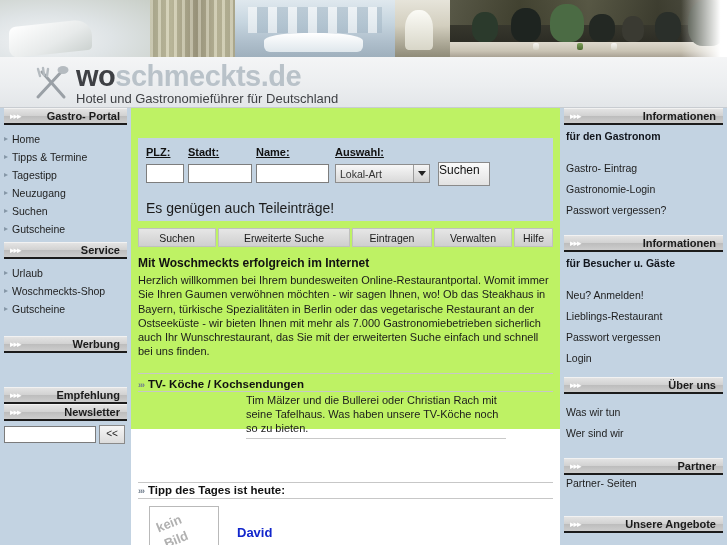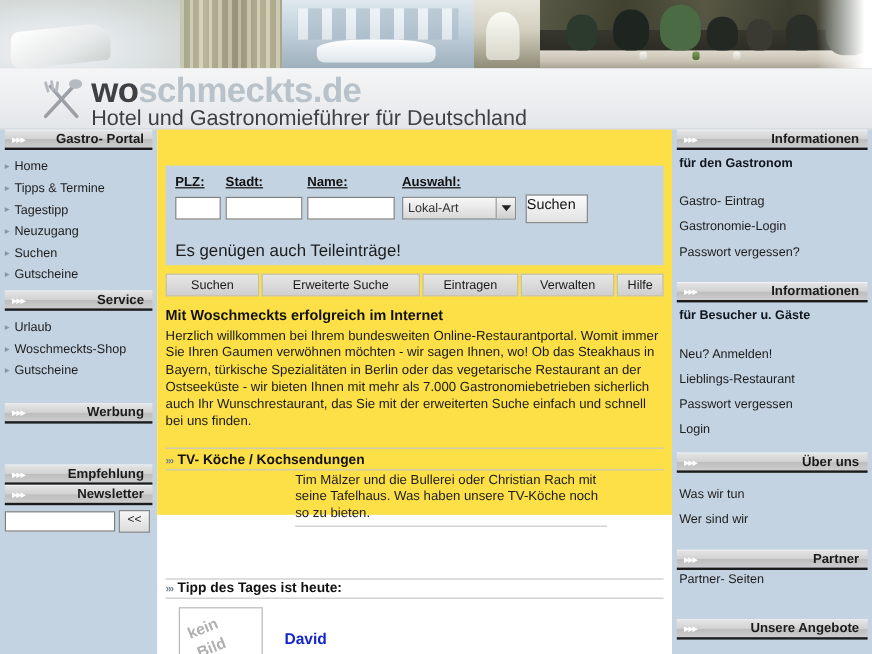--- a/index.html
+++ b/index.html
@@ -70,34 +70,34 @@
     position:absolute; left:0; top:57px; width:727px; height:51px;
     background:linear-gradient(180deg,#f4f5f6 0%, #eceef0 55%, #e3e6e9 100%);
     border-bottom:1px solid #c8ccd1;
     overflow:hidden;
   }
   .cutlery { position:absolute; left:30px; top:6px; width:42px; height:40px; }
   .logo-text { position:absolute; left:76px; top:3px; }
   .logo-main { font-size:29px; font-weight:bold; letter-spacing:-0.5px; line-height:32px; }
   .logo-wo { color:#3e4044; }
   .logo-rest { color:#b9c2c9; }
-  .logo-sub { font-size:18px; color:#3d3f43; line-height:15px; margin-top:-1px; }
+  .logo-sub { font-size:13px; color:#3d3f43; line-height:15px; margin-top:-1px; }
 
   
   .col-left {
     position:absolute; left:0; top:108px; width:131px; height:437px;
     background:#c3d3e2;
   }
   .col-right {
     position:absolute; left:560px; top:108px; width:167px; height:437px;
     background:#c3d3e2;
   }
   .col-main {
     position:absolute; left:131px; top:108px; width:429px; height:321px;
-    background:#fde047;
+    background:#bef264;
   }
 
   
   .sec-bar {
     position:relative;
     height:17px;
     background:linear-gradient(180deg,#e3e3e3 0%, #d2d2d2 48%, #bdbdbd 52%, #cdcdcd 100%);
     border-top:1px solid #f2f2f2;
     border-bottom:2px solid #1b1b1b;
     display:flex; align-items:center;

